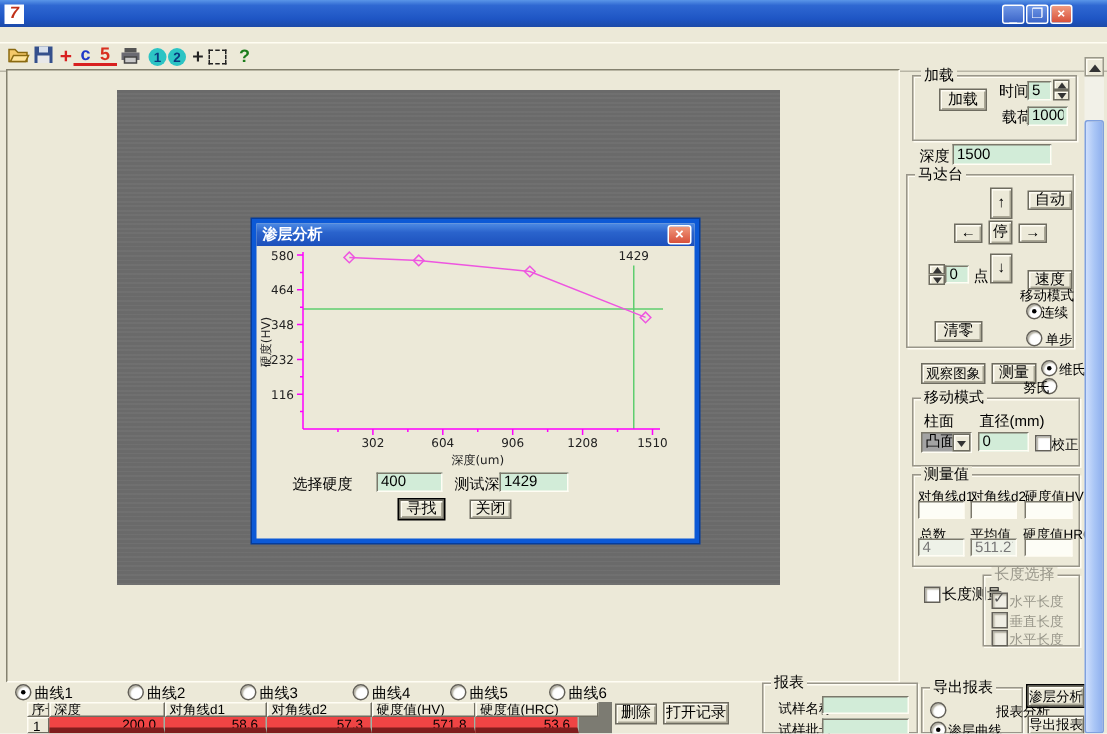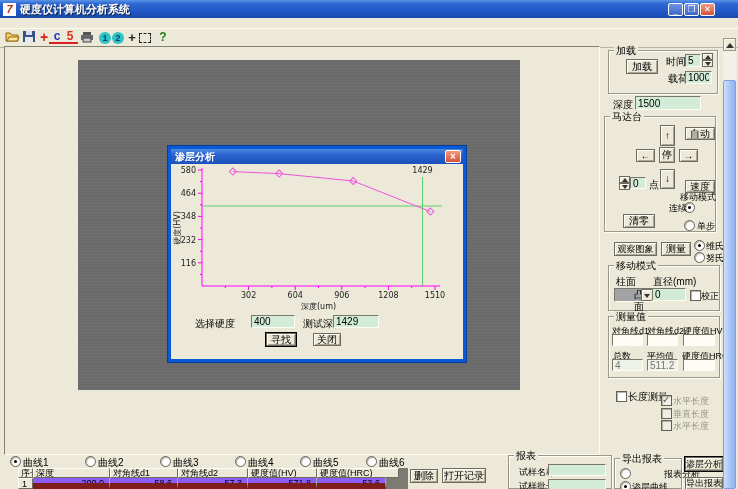--- a/index.html
+++ b/index.html
@@ -44,21 +44,21 @@
     box-shadow:inset 1px 1px 1px #b5b2a4;}
   .chk.dis{background:#f0eee4;}
   .chk.on::after{content:"\2713";position:absolute;left:0px;top:-2px;font-size:10px;font-weight:bold;color:#555;}
   .spin{position:absolute;width:11px;}
   .spin b{display:block;position:relative;width:11px;height:7px;background:#ece9d8;border:1px solid #6e6c60;
     box-shadow:inset 1px 1px 0 #fffdf4;box-sizing:border-box;}
   .spin b::after{content:"";position:absolute;left:2px;border-left:3px solid transparent;border-right:3px solid transparent;}
   .spin b.up::after{top:1px;border-bottom:4px solid #333;}
   .spin b.dn::after{top:1px;border-top:4px solid #333;}
   .combo{position:absolute;background:#a3a3a3;border:1px solid;border-color:#7b786b #fffdf4 #fffdf4 #7b786b;
-    font-size:10px;padding:0 19px;box-sizing:border-box;}
+    font-size:10px;padding:0 2px;box-sizing:border-box;}
   .cbtn{position:absolute;right:0;top:0;width:12px;height:100%;background:#ece9d8;border:1px solid #6e6c60;
     box-shadow:inset 1px 1px 0 #fffdf4;box-sizing:border-box;}
   .cbtn::after{content:"";position:absolute;left:2px;top:4px;border-left:3px solid transparent;border-right:3px solid transparent;border-top:4px solid #333;}
   
   .mainpanel{position:absolute;left:4px;top:46px;width:594px;height:407px;background:#ece9d8;
     border:1px solid;border-color:#84816f #fffdf4 #fffdf4 #84816f;}
   .photo{position:absolute;left:78px;top:60px;width:442px;height:330px;background:#6a6a6a;
     background-image:repeating-linear-gradient(0deg,rgba(255,255,255,.04) 0 1px,transparent 1px 3px);}
   
   .dialog{position:absolute;left:168px;top:146px;width:298px;height:216px;background:#ece9d8;
@@ -67,39 +67,38 @@
     background:linear-gradient(180deg,#4c8ae4 0%,#2a63cc 40%,#1c50bc 100%);
     color:#fff;font-weight:bold;font-size:10px;line-height:15px;padding-left:4px;box-sizing:border-box;}
   .dlg-close{position:absolute;right:2px;top:1px;width:16px;height:13px;border:1px solid #fff;border-radius:2px;
     background:linear-gradient(#f09a7e,#d8503a);color:#fff;font-weight:bold;font-size:10px;line-height:11px;text-align:center;box-sizing:border-box;}
   #chart-svg text.tk{font-size:8px;fill:#222;font-family:"DejaVu Sans",sans-serif;}
   
   .tbl{position:absolute;left:18px;top:468px;width:390px;height:21px;background:#7c7b72;overflow:hidden;}
   .trow{display:flex;}
   .hcell{box-sizing:border-box;height:10px;background:#ece9d8;border:1px solid;border-color:#fffdf4 #6e6c60 #6e6c60 #fffdf4;
     font-size:9px;line-height:8px;padding-left:2px;overflow:hidden;white-space:nowrap;}
-  .dcell{box-sizing:border-box;height:11px;background:#8b5cf6;border-right:1px solid #9eb3a5;border-bottom:6px solid #7f1d1d;
+  .dcell{box-sizing:border-box;height:11px;background:#ef4444;border-right:1px solid #9eb3a5;border-bottom:4px solid #7f1d1d;
     font-size:9px;line-height:10px;text-align:right;padding-right:5px;overflow:hidden;white-space:nowrap;}
   .dcell.idx{background:#ece9d8;border:1px solid;border-color:#fffdf4 #6e6c60 #6e6c60 #fffdf4;}
   
   .sbar{position:absolute;left:723px;top:38px;width:13px;height:451px;background:#f2f1e8;}
   .sb-up{position:absolute;left:0;top:0;width:13px;height:13px;background:#ece9d8;border:1px solid #9a988a;
     box-shadow:inset 1px 1px 0 #fffdf4;box-sizing:border-box;}
   .sb-up::after{content:"";position:absolute;left:2px;top:4px;border-left:4px solid transparent;border-right:4px solid transparent;border-bottom:5px solid #333;}
   .sb-thumb{position:absolute;left:0;top:42px;width:13px;height:409px;border-radius:2px;
     background:linear-gradient(90deg,#cfdffc,#aac6f6 50%,#8fb0ee);border:1px solid #7fa0de;box-sizing:border-box;}
 </style>
 </head>
 <body>
 
 <div class="win">
 
   <div class="titlebar">
     <span class="appicon">7</span>
-    <span class="apptitle">硬度仪计算机分析系统</span>
   </div>
   <span class="wb min" style="left:668px">
       <i>_</i>
     </span>
   <span class="wb" style="left:684px">
       <i>❐</i>
     </span>
   <span class="wb close" style="left:700px">
       <i>×</i>
     </span>
@@ -160,31 +159,31 @@
   <div class="btn" style="left:660px;top:169px;width:15px;height:20px;line-height:18px">↓</div>
   <span class="spin" style="left:619px;top:176px">
       <b class="up"></b>
       <b class="dn"></b>
     </span>
   <input class="fld" style="left: 630px; top: 177px; width: 16px; height: 12px;" value="0">
   <span class="lbl" style="left:649px;top:179px">点</span>
   <div class="btn" style="left:685px;top:180px;width:30px;height:13px;line-height:11px">速度</div>
   <span class="lbl s9" style="left:680px;top:192px">移动模式</span>
   <span class="radio on" style="left:684px;top:202px"></span>
-  <span class="lbl s9" style="left:669px;top:203px">连续</span>
+  <span class="lbl s9" style="left:694px;top:203px">连续</span>
   <span class="radio" style="left:684px;top:220px"></span>
   <span class="lbl s9" style="left:697px;top:221px">单步</span>
   <div class="btn" style="left:623px;top:214px;width:32px;height:14px;line-height:12px">清零</div>
 
   <div class="btn" style="left:614px;top:242px;width:43px;height:14px;line-height:12px;font-size:9px">观察图象</div>
   <div class="btn" style="left:661px;top:242px;width:30px;height:14px;line-height:12px">测量</div>
   <span class="radio on" style="left:694px;top:240px"></span>
   <span class="lbl s9" style="left:706px;top:241px">维氏</span>
   <span class="radio" style="left:694px;top:252px"></span>
-  <span class="lbl s9" style="left:706px;top:253px">努氏</span>
+  <span class="lbl s9" style="left:682px;top:253px">努氏</span>
 
   <div class="grp" style="left:608px;top:265px;width:112px;height:46px">
     <span class="cap">移动模式</span>
   </div>
   <span class="lbl" style="left:616px;top:276px">柱面</span>
   <span class="lbl" style="left:653px;top:276px">直径(mm)</span>
   <div class="combo" style="left:614px;top:288px;width:34px;height:14px;line-height:12px"><span>凸面</span><span class="cbtn"></span></div>
   <input class="fld" style="left: 652px; top: 288px; width: 34px; height: 13px;" value="0">
   <span class="chk" style="left:690px;top:290px"></span>
   <span class="lbl s9" style="left:701px;top:291px">校正</span>
@@ -200,20 +199,23 @@
   <input class="fld white" style="left: 683px; top: 334px; width: 32px; height: 12px;" value="">
   <span class="lbl s9" style="left:613px;top:351px">总数</span>
   <span class="lbl s9" style="left:647px;top:351px">平均值</span>
   <span class="lbl s9" style="left:682px;top:351px">硬度值HRC</span>
   <input class="fld gray" style="left: 612px; top: 359px; width: 31px; height: 12px;" value="4">
   <input class="fld gray" style="left: 647px; top: 359px; width: 31px; height: 12px;" value="511.27">
   <input class="fld white" style="left: 683px; top: 359px; width: 32px; height: 12px;" value="">
 
   <span class="chk" style="left:616px;top:391px"></span>
   <span class="lbl" style="left:628px;top:391px">长度测量</span>
+  <div class="grp dis" style="left:655px;top:383px;width:65px;height:48px">
+    <span class="cap">长度选择</span>
+  </div>
   <span class="chk dis on" style="left:661px;top:395px"></span>
   <span class="lbl s9 dis" style="left:673px;top:396px">水平长度</span>
   <span class="chk dis" style="left:661px;top:408px"></span>
   <span class="lbl s9 dis" style="left:673px;top:409px">垂直长度</span>
   <span class="chk dis" style="left:661px;top:420px"></span>
   <span class="lbl s9 dis" style="left:673px;top:421px">水平长度</span>
 
   <span class="radio on" style="left:10px;top:456px"></span>
   <span class="lbl" style="left:23px;top:457px">曲线1</span>
   <span class="radio" style="left:85px;top:456px"></span>

